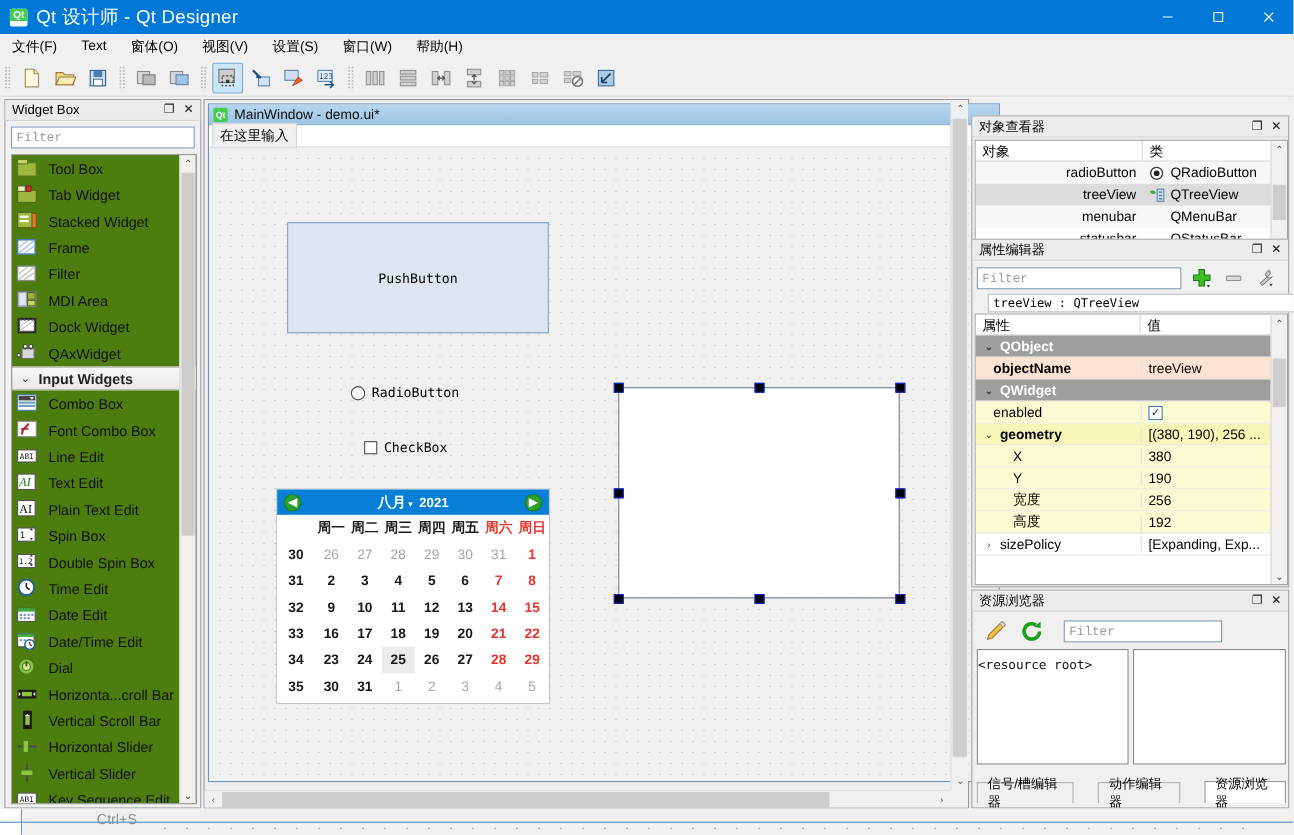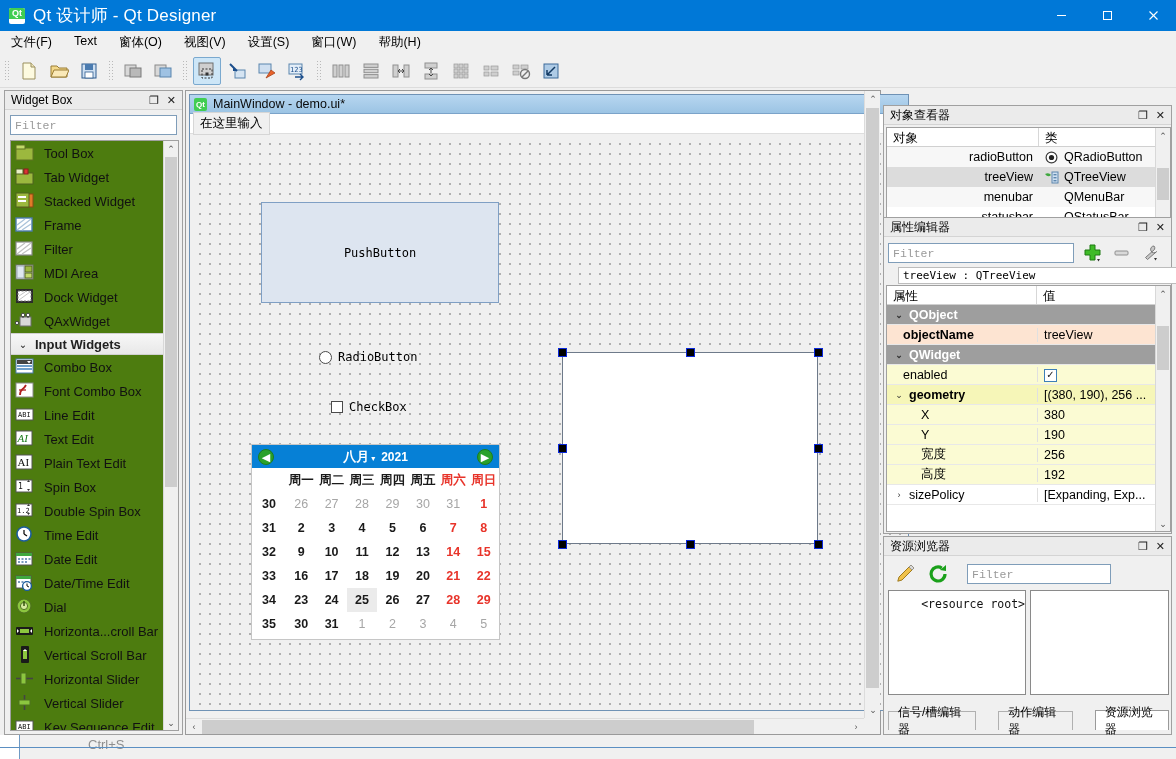--- a/index.html
+++ b/index.html
@@ -273,21 +273,21 @@
   #pe-scroll { position: absolute; right: 0; top: 0; width: 15px; height: 100%; background: #f0f0f0; border-left: 1px solid #d8d8d8; }
   #pe-scroll .sb-thumb { position: absolute; left: 1px; right: 1px; top: 40px; height: 44px; background: #cdcdcd; }
 
   
   #resbrowser { left: 883px; top: 536px; width: 289px; height: 199px; }
   #rb-toolrow { position: absolute; left: 4px; top: 24px; width: 281px; height: 26px; display: flex; align-items: center; }
   .rb-tool { width: 34px; height: 24px; display: flex; align-items: center; justify-content: center; flex: none; }
   #rb-filter { width: 144px; margin-left: 11px; }
   #rb-left {
     position: absolute; left: 4px; top: 53px; width: 138px; height: 105px;
-    background: #fff; border: 1px solid #8a8a8a; padding-top: 6px; text-align: right;
+    background: #fff; border: 1px solid #8a8a8a; padding-top: 6px; text-align: left;
     font-family: "DejaVu Sans Mono", monospace; font-size: 11.5px; color: #111;
   }
   #rb-right { position: absolute; left: 146px; top: 53px; width: 139px; height: 105px; background: #fff; border: 1px solid #8a8a8a; }
   #rb-tabs { position: absolute; left: 4px; bottom: 4px; width: 281px; height: 20px; display: flex; align-items: flex-end; gap: 22px; }
   #rb-tabs .rtab {
     height: 19px; padding: 0 9px; display: flex; align-items: center; font-size: 12px;
     background: #f0f0f0; border: 1px solid #b0b0b0; border-bottom: none; color: #000;
   }
   #rb-tabs .rtab.active { background: #fff; height: 20px; border-color: #9a9a9a; }
 

